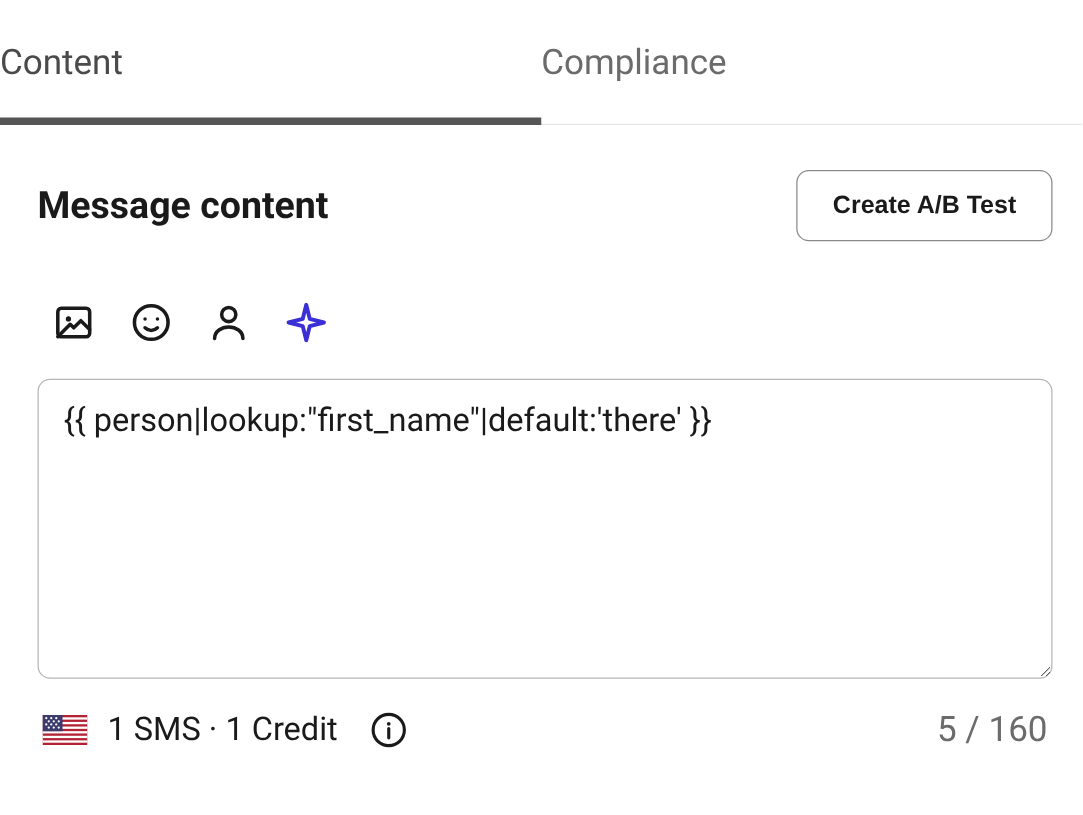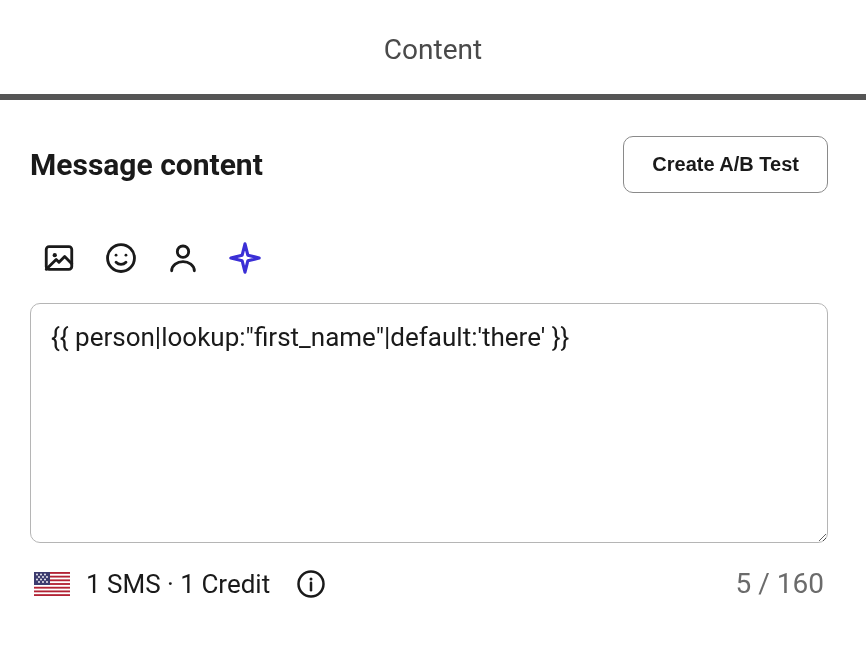--- a/index.html
+++ b/index.html
@@ -16,40 +16,39 @@
     }
     .tabs {
       display: flex;
       border-bottom: 1px solid #e5e5e5;
       height: 100px;
     }
     .tab {
       flex: 1;
       display: flex;
       align-items: center;
-      justify-content: center;
       font-size: 28px;
       color: #6b6b6b;
       cursor: pointer;
       position: relative;
     }
     .tab.active {
       color: #4a4a4a;
     }
     .tab.active::after {
       content: "";
       position: absolute;
       left: 0;
       right: 0;
       bottom: -1px;
       height: 6px;
       background: #555;
     }
     .content-area {
-      padding: 36px 38px 0 30px;
+      padding: 36px 24px 0 30px;
     }
     .header-row {
       display: flex;
       align-items: center;
       justify-content: space-between;
       margin-bottom: 48px;
     }
     .section-title {
       font-size: 30px;
       font-weight: 700;
@@ -134,20 +133,23 @@
       font-size: 28px;
       color: #6b6b6b;
     }
   </style>
 </head>
 <body>
 
 <div class="tabs">
   <div class="tab active">
     <span>Content</span>
+  </div>
+  <div class="tab">
+    <span>Compliance</span>
   </div>
 </div>
 
 <div class="content-area">
 
   <div class="header-row">
     <h2 class="section-title">Message content</h2>
     <button class="ab-button">Create A/B Test</button>
   </div>
 

